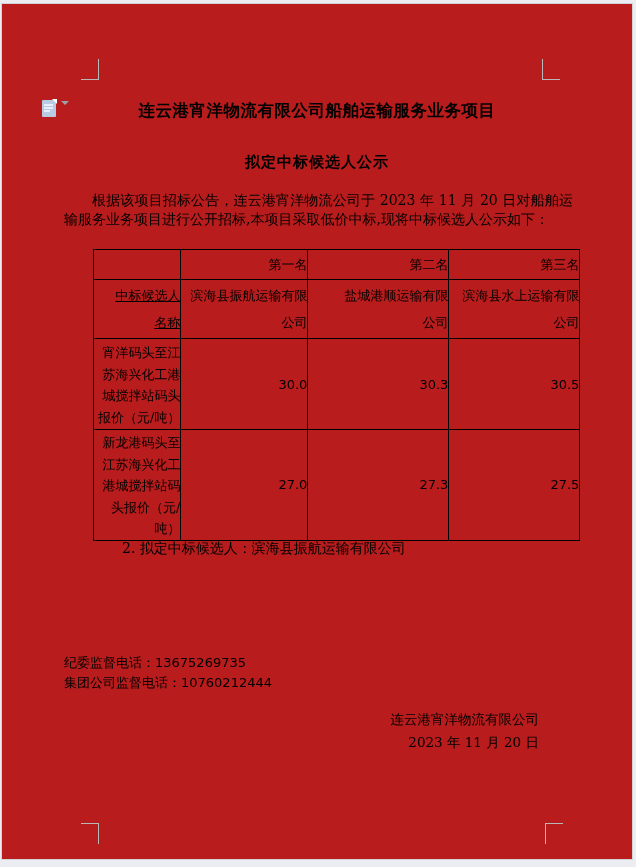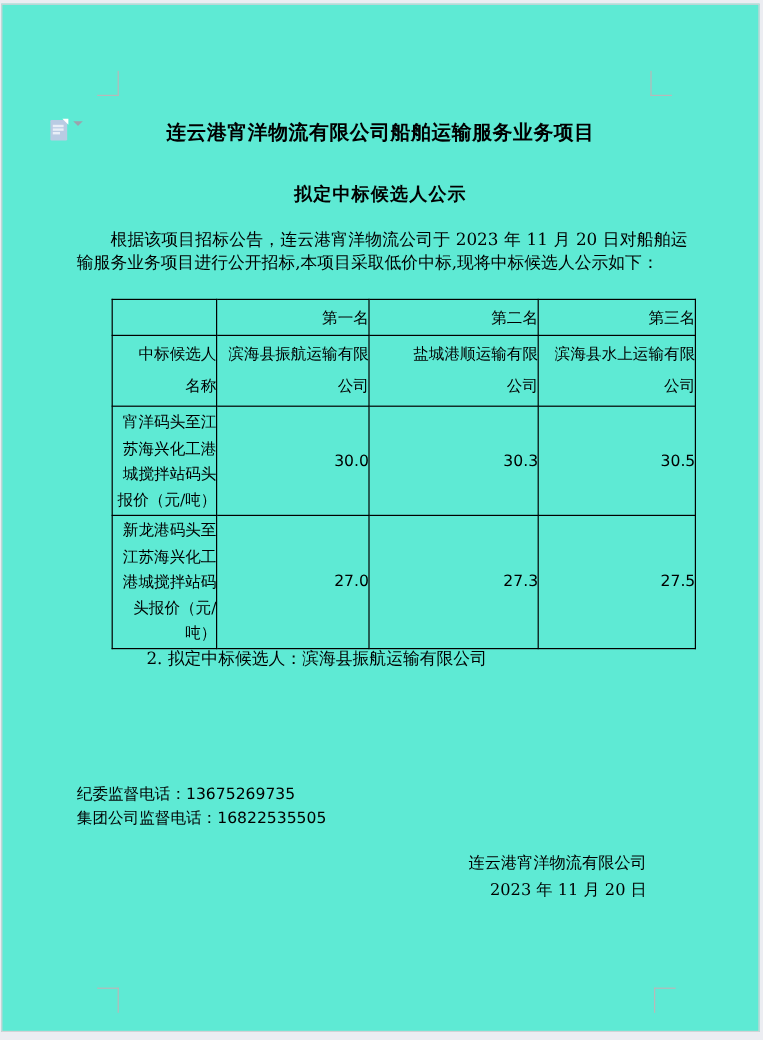--- a/index.html
+++ b/index.html
@@ -8,21 +8,21 @@
     background: #ecedf2;
     font-family: "DejaVu Serif", serif;
     color: #000;
     position: relative;
     overflow: hidden;
   }
   .page {
     position: absolute;
     left: 1px; top: 3px;
     width: 632px; height: 857px;
-    background: #5eead4;
+    background: #b91c1c;
     border: 1px solid #d3d3d6;
   }
   
   .crop { position: absolute; width: 18px; height: 21px; }
   .crop.tl { left: 79px;  top: 55px;  border-right: 1px solid #b8b8b8; border-bottom: 1px solid #b8b8b8; }
   .crop.tr { left: 540px; top: 55px;  border-left: 1px solid #b8b8b8;  border-bottom: 1px solid #b8b8b8; }
   .crop.bl { left: 79px;  top: 819px; border-right: 1px solid #b8b8b8; border-top: 1px solid #b8b8b8; }
   .crop.br { left: 543px; top: 819px; border-left: 1px solid #b8b8b8;  border-top: 1px solid #b8b8b8; }
 
   
@@ -61,21 +61,21 @@
   table.bid {
     position: absolute; left: 91px; top: 245px;
     border-collapse: collapse; table-layout: fixed;
   }
   table.bid td {
     border: 1px solid #000;
     vertical-align: middle; text-align: right;
     font-size: 13px; overflow: hidden;
   }
   td.hrow   { height: 30px; }
-  td.corner { white-space: pre; line-height: 27px; }
+  td.corner { white-space: pre; line-height: 27px; text-decoration: underline; }
   td.name   { height: 59px; white-space: pre; line-height: 27px; }
   td.route  { white-space: pre; line-height: 21.5px; text-align: left;
               vertical-align: top; padding: 2px 0 0 4px; font-size: 12.5px; }
   td.num    { font-family: "DejaVu Sans", sans-serif; font-size: 12.5px; }
   tr.r3 td  { height: 91px; }
   tr.r4 td  { height: 107px; }
 
   .phone {
     position: absolute; left: 62px; width: 400px;
     font-family: "DejaVu Sans", sans-serif; font-size: 13px; line-height: 20px;
@@ -156,20 +156,20 @@
       <td class="num">27.0</td>
       <td class="num">27.3</td>
       <td class="num">27.5</td>
     </tr>
   </tbody>
     </table>
 
   <div class="para item2">2.  拟定中标候选人：滨海县振航运输有限公司</div>
 
   <div class="phone phone1">纪委监督电话：13675269735</div>
-  <div class="phone phone2">集团公司监督电话：16822535505</div>
+  <div class="phone phone2">集团公司监督电话：10760212444</div>
 
   <div class="signoff">
     <div>连云港宵洋物流有限公司</div>
     <div>2023 年 11 月 20 日</div>
   </div>
 
 </div>
 
 </body></html>

